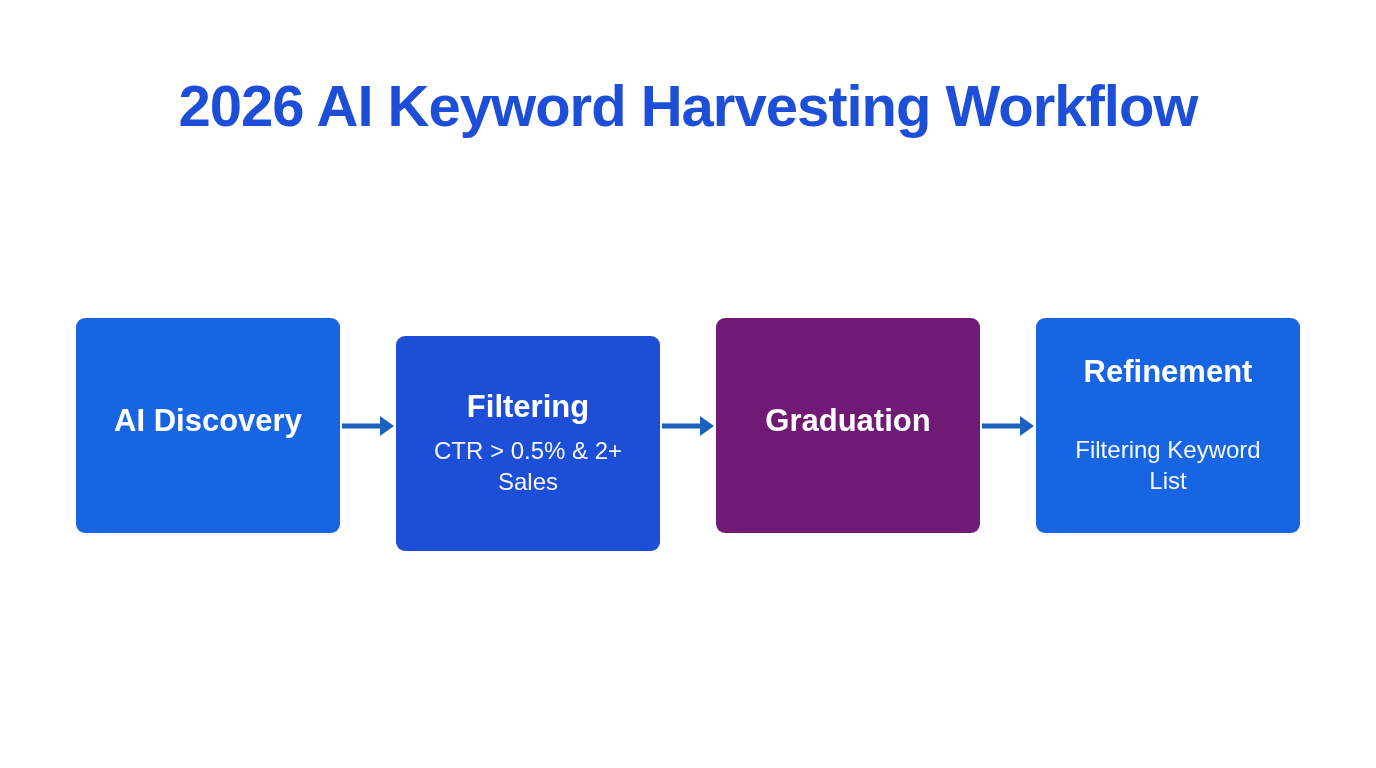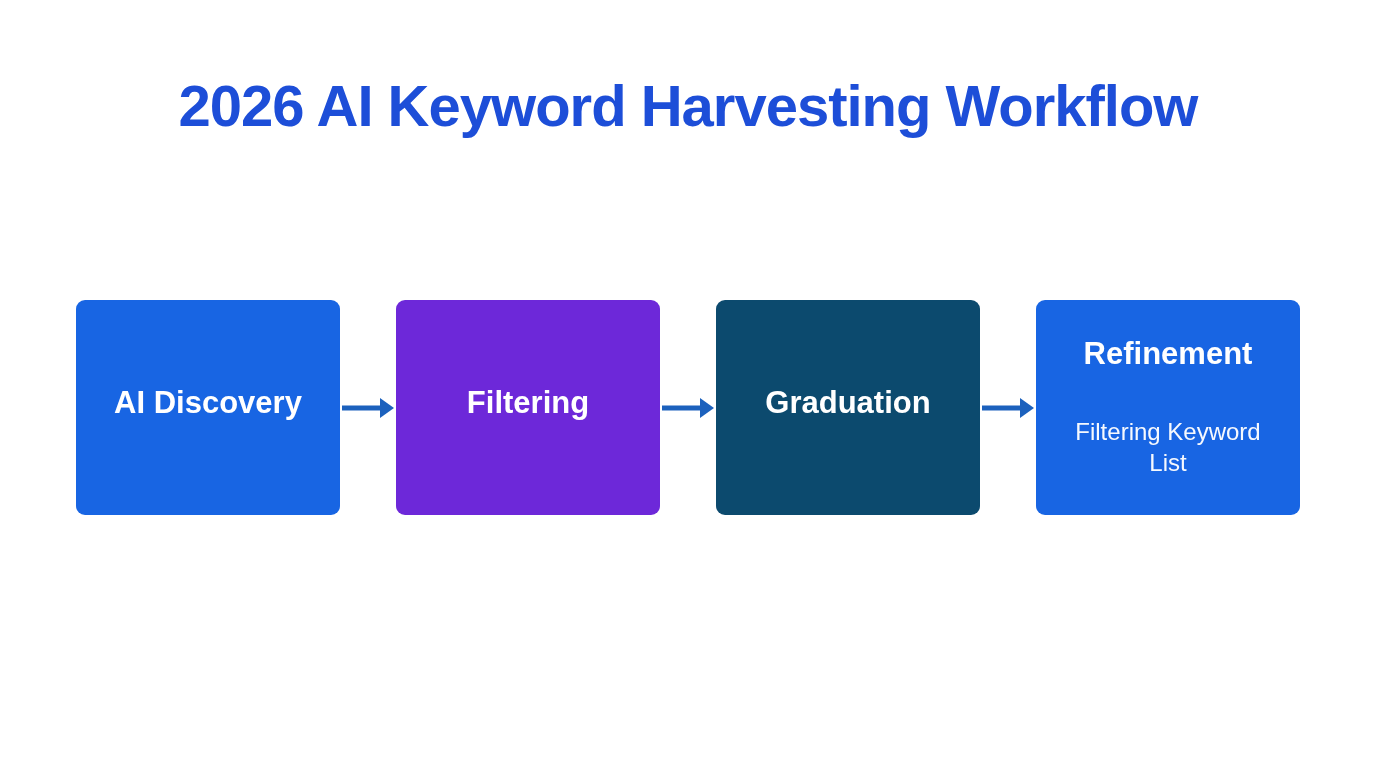--- a/index.html
+++ b/index.html
@@ -83,32 +83,33 @@
       <div class="step-title">AI Discovery</div>
     </div>
 
     <div class="arrow" style="color: rgb(28, 97, 189);">
       <svg width="56" height="26" viewBox="0 0 56 26">
         <line x1="2" y1="13" x2="42" y2="13" stroke="currentColor" stroke-width="5"></line>
         <polygon points="40,3 54,13 40,23" fill="currentColor"></polygon>
       </svg>
     </div>
 
-    <div class="step-box" style="background-color: #6d28d9;">
+    <div class="step-box" style="background-color: #1d4ed8; margin-top: 36px;">
       <div class="step-title">Filtering</div>
+      <div class="step-subtitle">CTR &gt; 0.5% &amp; 2+ Sales</div>
     </div>
 
     <div class="arrow" style="color: rgb(28, 97, 189);">
       <svg width="56" height="26" viewBox="0 0 56 26">
         <line x1="2" y1="13" x2="42" y2="13" stroke="currentColor" stroke-width="5"></line>
         <polygon points="40,3 54,13 40,23" fill="currentColor"></polygon>
       </svg>
     </div>
 
-    <div class="step-box" style="background-color: #0c4a6e;">
+    <div class="step-box" style="background-color: #701a75;">
       <div class="step-title">Graduation</div>
     </div>
 
     <div class="arrow" style="color: rgb(28, 97, 189);">
       <svg width="56" height="26" viewBox="0 0 56 26">
         <line x1="2" y1="13" x2="42" y2="13" stroke="currentColor" stroke-width="5"></line>
         <polygon points="40,3 54,13 40,23" fill="currentColor"></polygon>
       </svg>
     </div>
 

